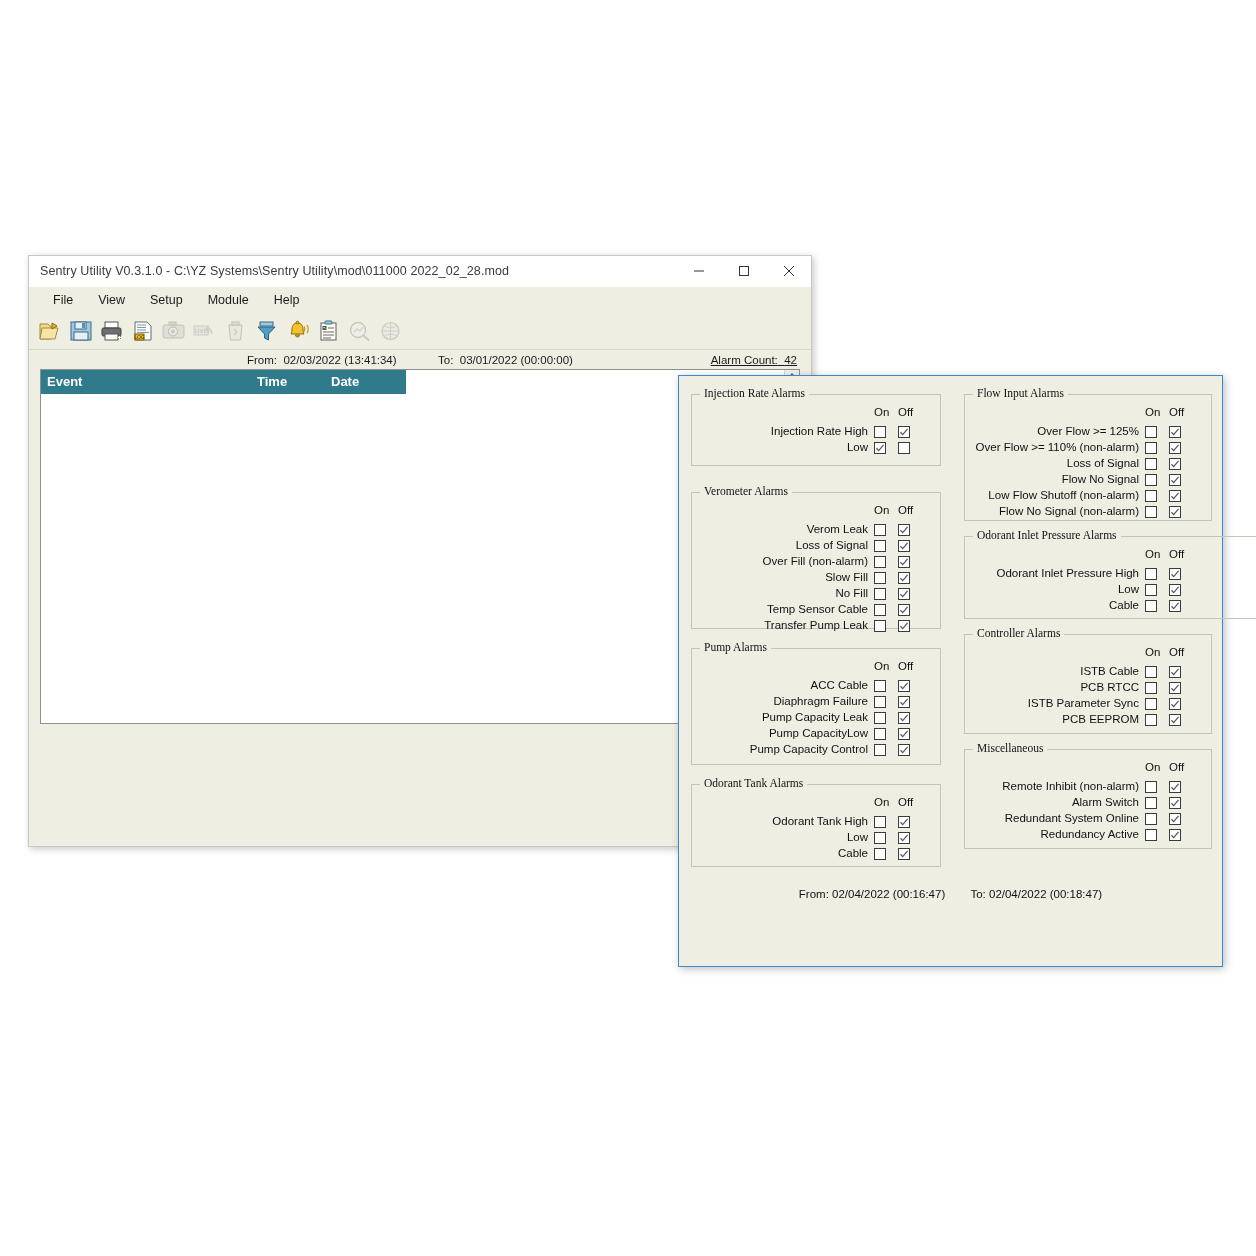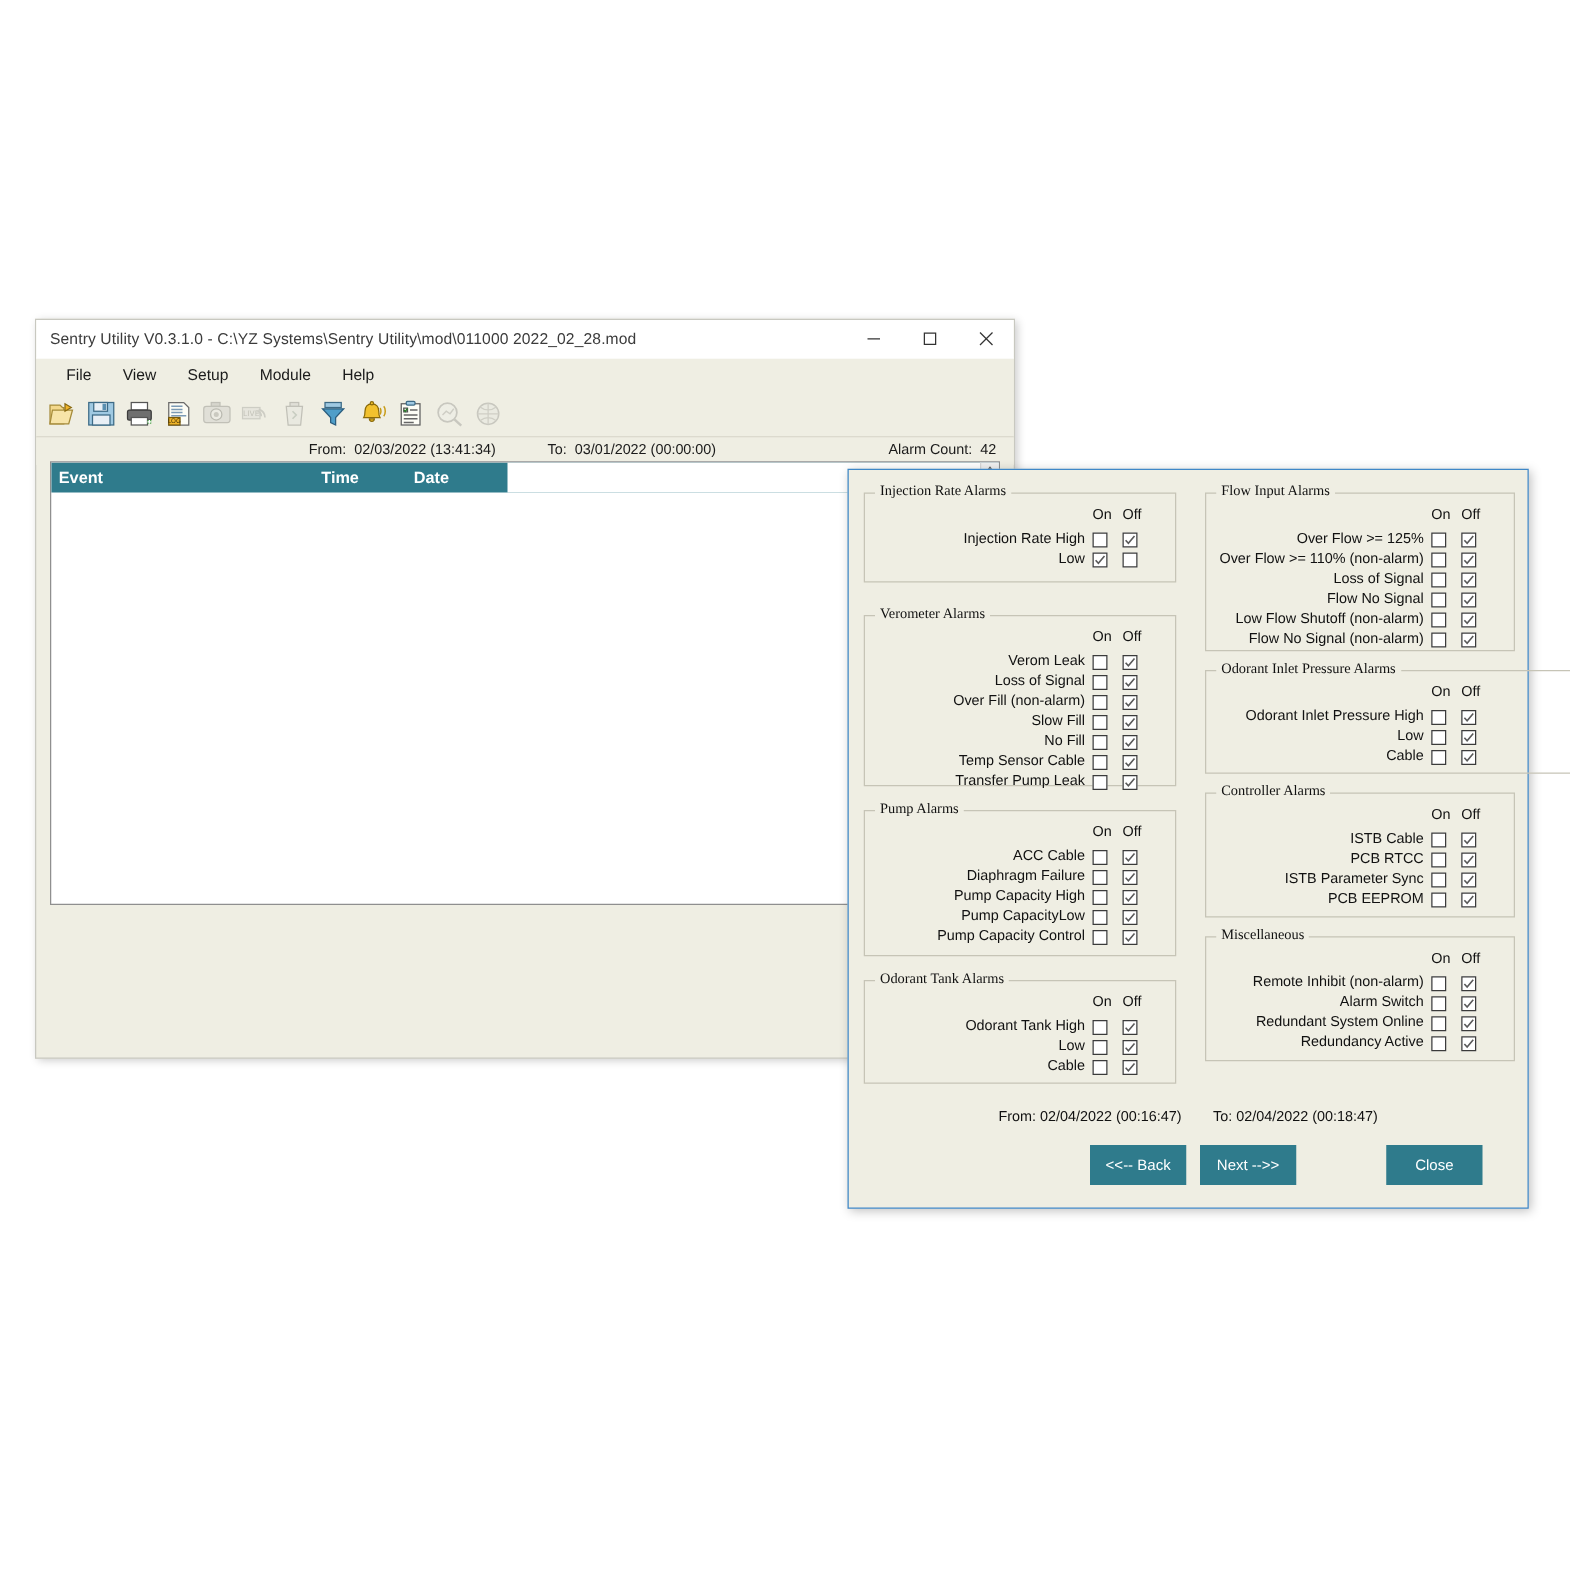--- a/index.html
+++ b/index.html
@@ -61,21 +61,21 @@
   .tb svg { display:block; }
   .tb.disabled { opacity: .45; }
 
   .rangebar {
     height: 22px; background: #efeee3; position: relative;
     font-size: 11.5px; color: #1b1b1b;
   }
   .rangebar span { position: absolute; top: 4px; white-space: nowrap; }
   .rb-from { left: 218px; }
   .rb-to   { left: 409px; }
-  .rb-ac   { right: 14px; }
+  .rb-ac   { right: 14px; text-decoration: underline; }
 
   
   .log-wrap {
     position: absolute; left: 11px; top: 113px;
     width: 760px; height: 355px;
     background: #ffffff; border: 1px solid #8f8f8f;
     box-sizing: border-box; overflow: hidden;
   }
   .log-head {
     height: 24px; background: #2f7b8c; color: #ffffff;
@@ -716,21 +716,21 @@
           <div class="crow" style="left: 0px; top: 46px; width: 250px;">
             <span class="lab" style="right: 74px;">Diaphragm Failure</span>
             <span class="cb" style="left: 182px;"></span>
             <span class="cb" style="left: 206px;">
               <svg width="10" height="10" viewBox="0 0 10 10">
                 <path d="M1.5 5.2L3.7 7.6 8.6 1.8" fill="none" stroke="#5a5a5a" stroke-width="1.3"></path>
               </svg>
             </span>
           </div>
           <div class="crow" style="left: 0px; top: 62px; width: 250px;">
-            <span class="lab" style="right: 74px;">Pump Capacity High</span>
+            <span class="lab" style="right: 74px;">Pump Capacity Leak</span>
             <span class="cb" style="left: 182px;"></span>
             <span class="cb" style="left: 206px;">
               <svg width="10" height="10" viewBox="0 0 10 10">
                 <path d="M1.5 5.2L3.7 7.6 8.6 1.8" fill="none" stroke="#5a5a5a" stroke-width="1.3"></path>
               </svg>
             </span>
           </div>
           <div class="crow" style="left: 0px; top: 78px; width: 250px;">
             <span class="lab" style="right: 74px;">Pump CapacityLow</span>
             <span class="cb" style="left: 182px;"></span>
@@ -845,21 +845,16 @@
             <span class="cb" style="left: 206px;"></span>
           </div>
         </div>
       <div class="dlg-range">
         <span>From:</span>
         <span>02/04/2022 (00:16:47)</span>
         <span class="to-part">To:</span>
         <span>02/04/2022 (00:18:47)</span>
       </div>
 
-      <div class="dlg-buttons">
-        <div class="btn" id="btn-back">&lt;&lt;-- Back</div>
-        <div class="btn" id="btn-next">Next --&gt;&gt;</div>
-        <div class="btn" id="btn-close">Close</div>
-      </div>
     </div>
   </div>
 
 </div>
 
 </body></html>

